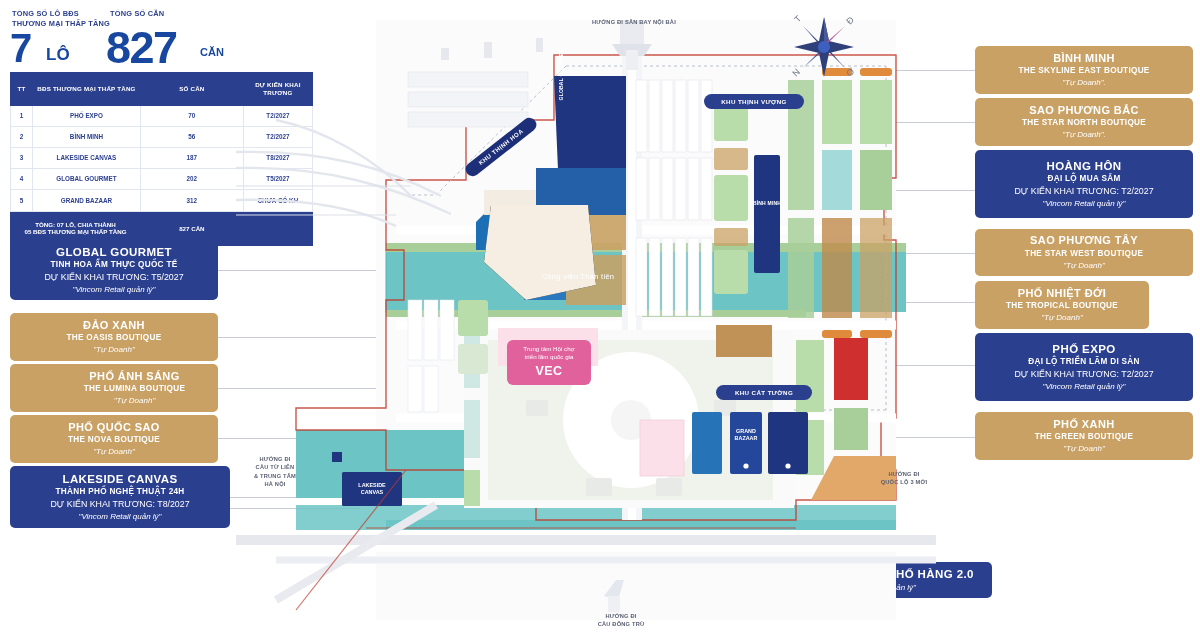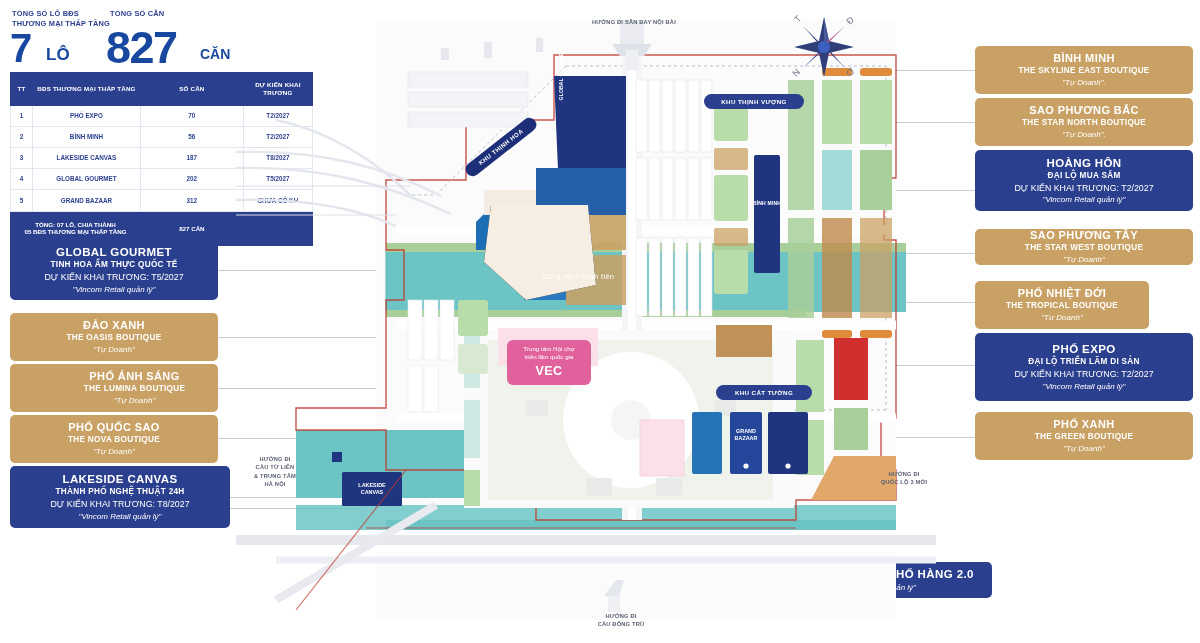--- a/index.html
+++ b/index.html
@@ -18,21 +18,21 @@
     letter-spacing: .2px; line-height: 1.3; text-transform: uppercase;
   }
   .stat-cap.a { left: 2px; top: 3px; width: 100px; }
   .stat-cap.b { left: 100px; top: 3px; width: 70px; }
   .stat-big {
     position: absolute; color: #17479e; font-weight: bold; line-height: 1;
   }
   .stat-big.n1 { left: 0px; top: 22px; font-size: 40px; letter-spacing: -1px; }
   .stat-big.u1 { left: 36px; top: 40px; font-size: 17px; text-align: right; }
   .stat-big.n2 { left: 96px; top: 19px; font-size: 45px; letter-spacing: -1.5px; }
-  .stat-big.u2 { left: 190px; top: 41px; font-size: 14px; text-align: center; }
+  .stat-big.u2 { left: 190px; top: 41px; font-size: 11px; text-align: center; }
 
   
   .tbl { position: absolute; left: 10px; top: 72px; width: 303px; border-collapse: collapse; }
   .tbl th, .tbl td {
     border: 1px solid #e2e6f0; text-align: center; color: #2b3f8f;
     font-size: 6.3px; font-weight: bold; padding: 5px 2px; line-height: 1.25;
   }
   .tbl thead th {
     background: #2b3f8f; color: #fff; border-color: #2b3f8f; font-size: 6.2px;
     padding: 8px 2px; letter-spacing: .2px;
@@ -219,28 +219,28 @@
     <div class="t2">THE SKYLINE EAST BOUTIQUE</div>
     <div class="t4">"Tự Doanh".</div>
   </div>
 
   <div class="card gold" style="left:975px; top:98px; width:218px; height:48px;">
     <div class="t1">SAO PHƯƠNG BẮC</div>
     <div class="t2">THE STAR NORTH BOUTIQUE</div>
     <div class="t4">"Tự Doanh".</div>
   </div>
 
-  <div class="card navy" style="left:975px; top:150px; width:218px; height:61px;">
+  <div class="card navy" style="left:975px; top:150px; width:218px; height:68px;">
     <div class="t1">HOÀNG HÔN</div>
     <div class="t2">ĐẠI LỘ MUA SẮM</div>
     <div class="t3">DỰ KIẾN KHAI TRƯƠNG: T2/2027</div>
     <div class="t4">"Vincom Retail quản lý"</div>
   </div>
 
-  <div class="card gold" style="left:975px; top:229px; width:218px; height:36px;">
+  <div class="card gold" style="left:975px; top:229px; width:218px; height:47px;">
     <div class="t1">SAO PHƯƠNG TÂY</div>
     <div class="t2">THE STAR WEST BOUTIQUE</div>
     <div class="t4">"Tự Doanh"</div>
   </div>
 
   <div class="card gold" style="left:975px; top:281px; width:174px; height:48px;">
     <div class="t1">PHỐ NHIỆT ĐỚI</div>
     <div class="t2">THE TROPICAL BOUTIQUE</div>
     <div class="t4">"Tự Doanh"</div>
   </div>

